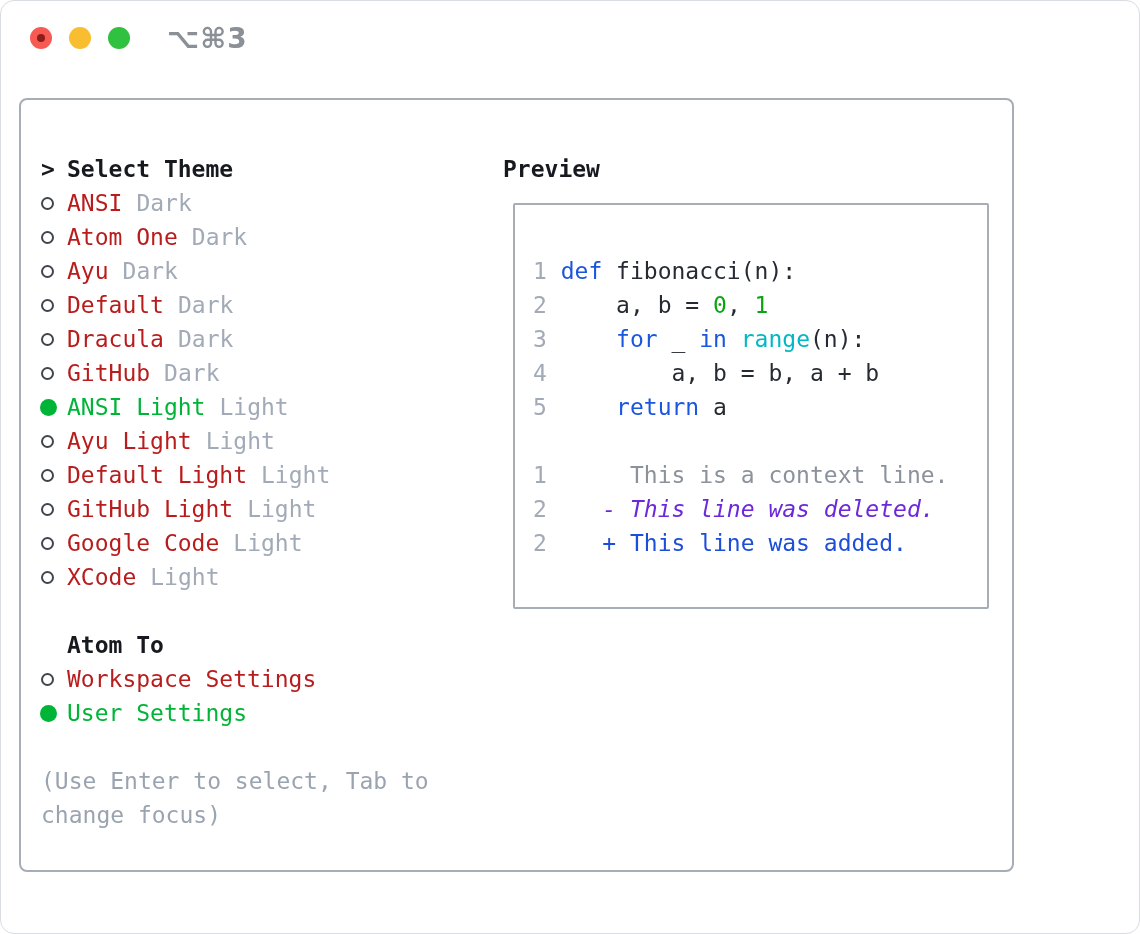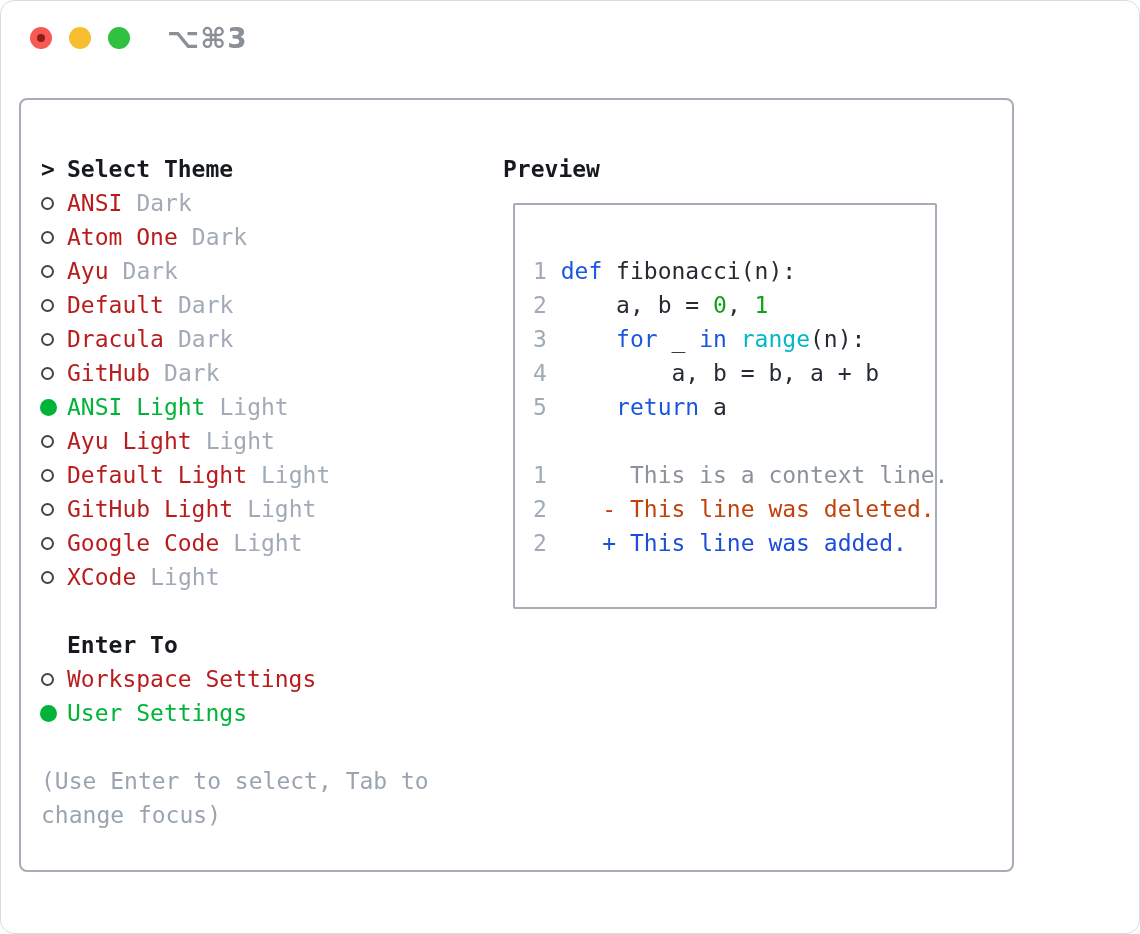--- a/index.html
+++ b/index.html
@@ -35,31 +35,31 @@
   .hdr-marker { font-weight:bold; color:#16191e; }
   .lbl { color:#b91c1c; }
   .row.selected .lbl { color:#00b437; }
   .suffix { color:#a1aab6; padding-left:14px; }
   .section-title { font-weight:bold; color:#16191e; }
   .hint { margin-top:34px; width:402px; color:#9aa4b0; line-height:34px; white-space:normal; }
 
   
   .preview-title { position:absolute; left:482px; top:52px; height:34px; display:flex; align-items:center;
     font-size:23px; font-weight:bold; color:#16191e; }
-  .preview-box { position:absolute; left:492px; top:103px; width:424px; height:406px;
+  .preview-box { position:absolute; left:492px; top:103px; width:476px; height:406px;
     border:2px solid #a6adb6; border-radius:2px; background:#ffffff; }
   .code { position:absolute; left:18px; top:49px; font-size:23px; line-height:34px; }
   .code-line { white-space:pre; height:34px; }
   .gutter { color:#a1aab6; }
   .tok-plain   { color:#262b33; }
   .tok-keyword { color:#1a56de; }
   .tok-builtin { color:#00b8c6; }
   .tok-number  { color:#0aa412; }
   .tok-context { color:#8b929b; }
-  .tok-deleted { color:#c2410c; }
+  .tok-deleted { color:#6d28d9;font-style:italic; }
   .tok-added   { color:#1d4ed8; }
 </style>
 </head>
 <body>
 
 <div class="window">
 
   <div class="titlebar">
     <div class="lights">
       <span class="light red"></span>
@@ -86,21 +86,21 @@
           <div class="row selected"><span class="marker"><span class="dot"></span></span><span class="lbl">ANSI Light</span><span class="suffix">Light</span></div>
           <div class="row"><span class="marker"><span class="ring"></span></span><span class="lbl">Ayu Light</span><span class="suffix">Light</span></div>
           <div class="row"><span class="marker"><span class="ring"></span></span><span class="lbl">Default Light</span><span class="suffix">Light</span></div>
           <div class="row"><span class="marker"><span class="ring"></span></span><span class="lbl">GitHub Light</span><span class="suffix">Light</span></div>
           <div class="row"><span class="marker"><span class="ring"></span></span><span class="lbl">Google Code</span><span class="suffix">Light</span></div>
           <div class="row"><span class="marker"><span class="ring"></span></span><span class="lbl">XCode</span><span class="suffix">Light</span></div>
         </div>
       <div class="row spacer"></div>
       <div class="row">
         <span class="marker"></span>
-        <span class="section-title">Enter To</span>
+        <span class="section-title">Atom To</span>
       </div>
       <div id="apply-list">
           <div class="row"><span class="marker"><span class="ring"></span></span><span class="lbl">Workspace Settings</span></div>
           <div class="row selected"><span class="marker"><span class="dot"></span></span><span class="lbl">User Settings</span></div>
         </div>
       <div class="hint">(Use Enter to select, Tab to change focus)</div>
     </div>
 
     <div class="preview-title">Preview</div>
 

